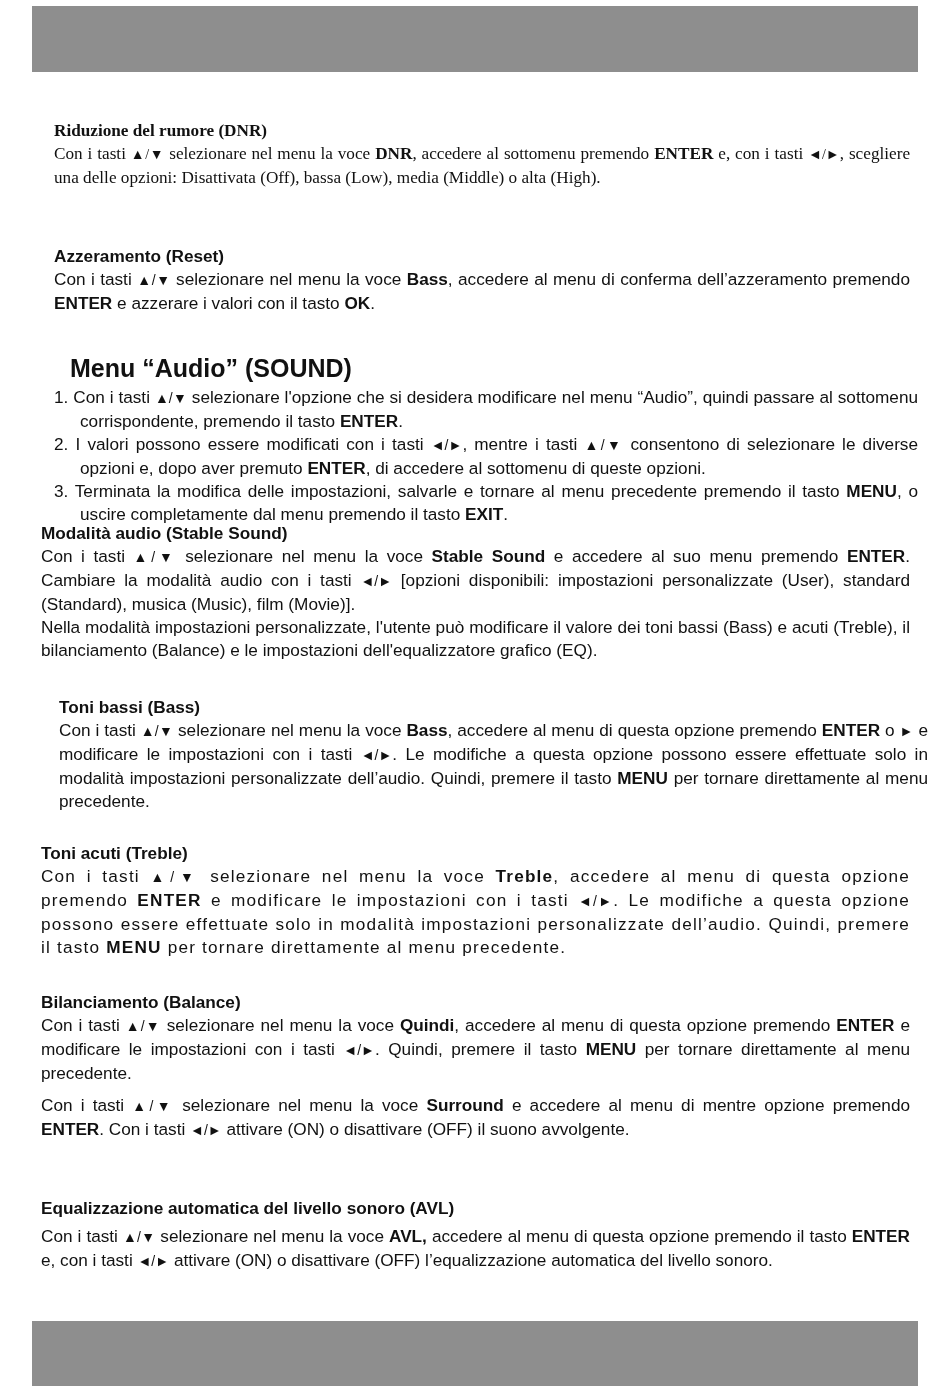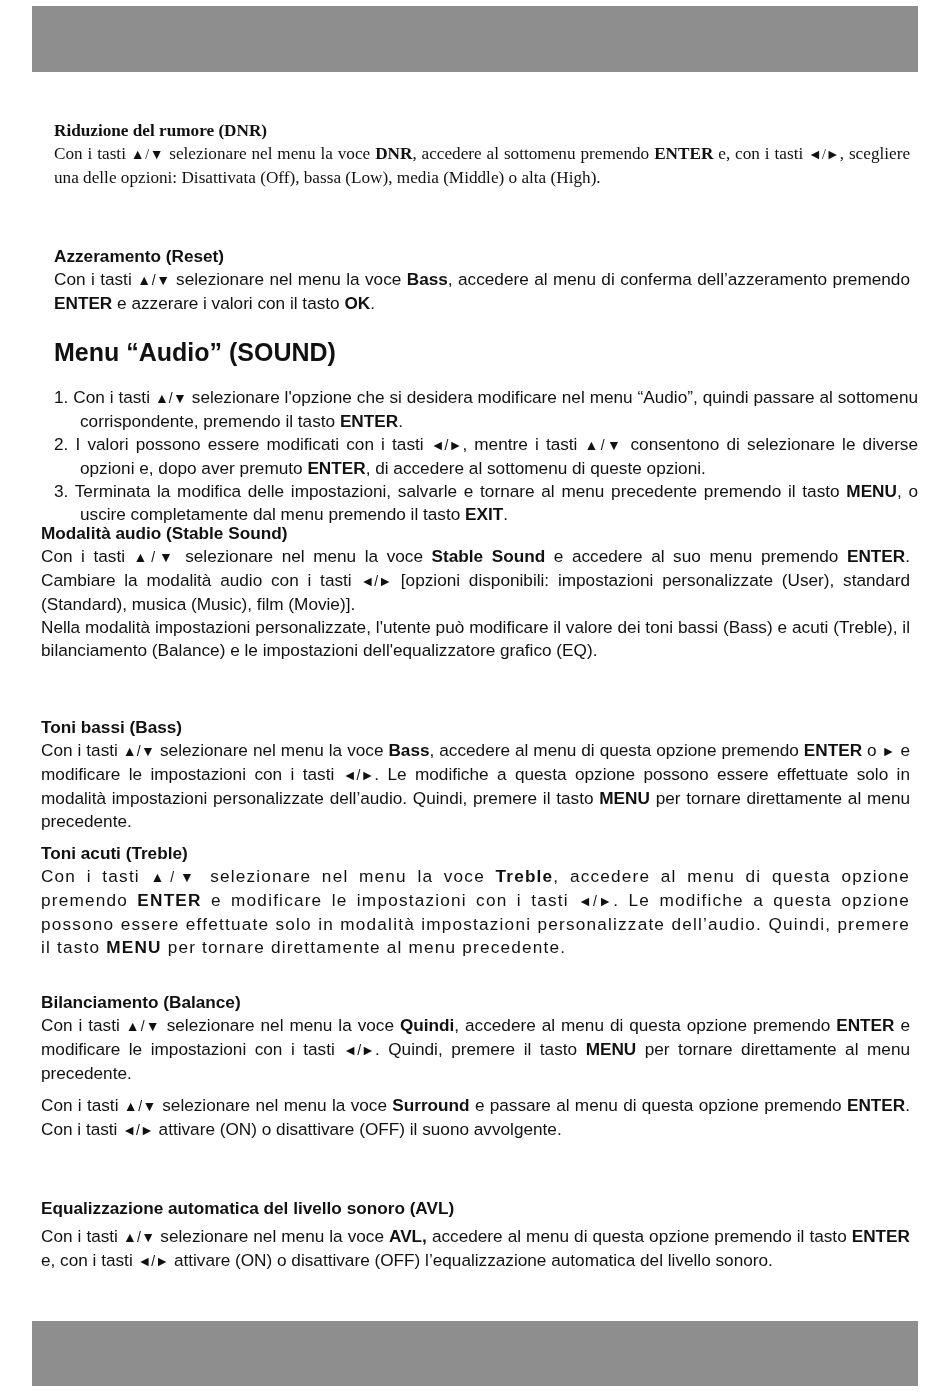--- a/index.html
+++ b/index.html
@@ -8,21 +8,21 @@
   .bar { position: absolute; left: 32px; width: 886px; background: #8e8e8e; }
   .bar.top { top: 6px; height: 66px; }
   .bar.bottom { top: 1321px; height: 65px; }
   .content { position: absolute; left: 0; top: 0; width: 950px; }
   .sec { position: absolute; text-align: justify; font-size: 17.2px; line-height: 23px; }
   .sec.indent { left: 54px; width: 856px; }
   .sec.wide { left: 41px; width: 869px; }
   .sec h3 { margin: 0; font-size: 17.2px; font-weight: bold; line-height: 23px; text-align: left; }
   .sec p { margin: 0; }
   .b { font-weight: bold; }
-  .menu-title { position: absolute; left: 54px; top: 336px; font-size: 25px; font-weight: bold; margin: 0; line-height: 32px; }
+  .menu-title { position: absolute; left: 54px; top: 336px; font-size: 25px; font-weight: bold; margin: 16px; line-height: 32px; }
   ol.steps { position: absolute; left: 46px; width: 864px; top: 378px; margin: 8px; padding: 0; list-style: none; font-size: 17.2px; line-height: 23px; }
   ol.steps li { text-align: justify; padding-left: 26px; text-indent: -26px; }
   .key { font-size: 14px; }
   .spaced { letter-spacing: 1.2px; }
 </style>
 </head>
 <body>
 
 <div class="bar top"></div>
 
@@ -88,21 +88,21 @@
       <span>selezionare nel menu la voce</span>
       <span class="b">Stable Sound</span>
       <span>e accedere al suo menu premendo</span>
       <span class="b">ENTER</span><span>. Cambiare la modalità audio con i tasti</span>
       <span class="key">◄/►</span>
       <span>[opzioni disponibili: impostazioni personalizzate (User), standard (Standard), musica (Music), film (Movie)].</span>
     </p>
     <p>Nella modalità impostazioni personalizzate, l'utente può modificare il valore dei toni bassi (Bass) e acuti (Treble), il bilanciamento (Balance) e le impostazioni dell'equalizzatore grafico (EQ).</p>
   </div>
 
-  <div class="sec wide" style="top:716px;">
+  <div class="sec wide" style="top:696px;margin-left:18px;">
     <h3>Toni bassi (Bass)</h3>
     <p>
       <span>Con i tasti</span>
       <span class="key">▲/▼</span>
       <span>selezionare nel menu la voce</span>
       <span class="b">Bass</span><span>, accedere al menu di questa opzione premendo</span>
       <span class="b">ENTER</span>
       <span>o</span>
       <span class="key">►</span>
       <span>e modificare le impostazioni con i tasti</span>
@@ -141,21 +141,21 @@
       <span>per tornare direttamente al menu precedente.</span>
     </p>
   </div>
 
   <div class="sec wide" style="top:1094px;">
     <p>
       <span>Con i tasti</span>
       <span class="key">▲/▼</span>
       <span>selezionare nel menu la voce</span>
       <span class="b">Surround</span>
-      <span>e passare al menu di questa opzione premendo</span>
+      <span>e accedere al menu di mentre opzione premendo</span>
       <span class="b">ENTER</span><span>. Con i tasti</span>
       <span class="key">◄/►</span>
       <span>attivare (ON) o disattivare (OFF) il suono avvolgente.</span>
     </p>
   </div>
 
   <div class="sec wide" style="top:1197px;">
     <h3 style="margin-bottom:5px;">Equalizzazione automatica del livello sonoro (AVL)</h3>
     <p>
       <span>Con i tasti</span>

